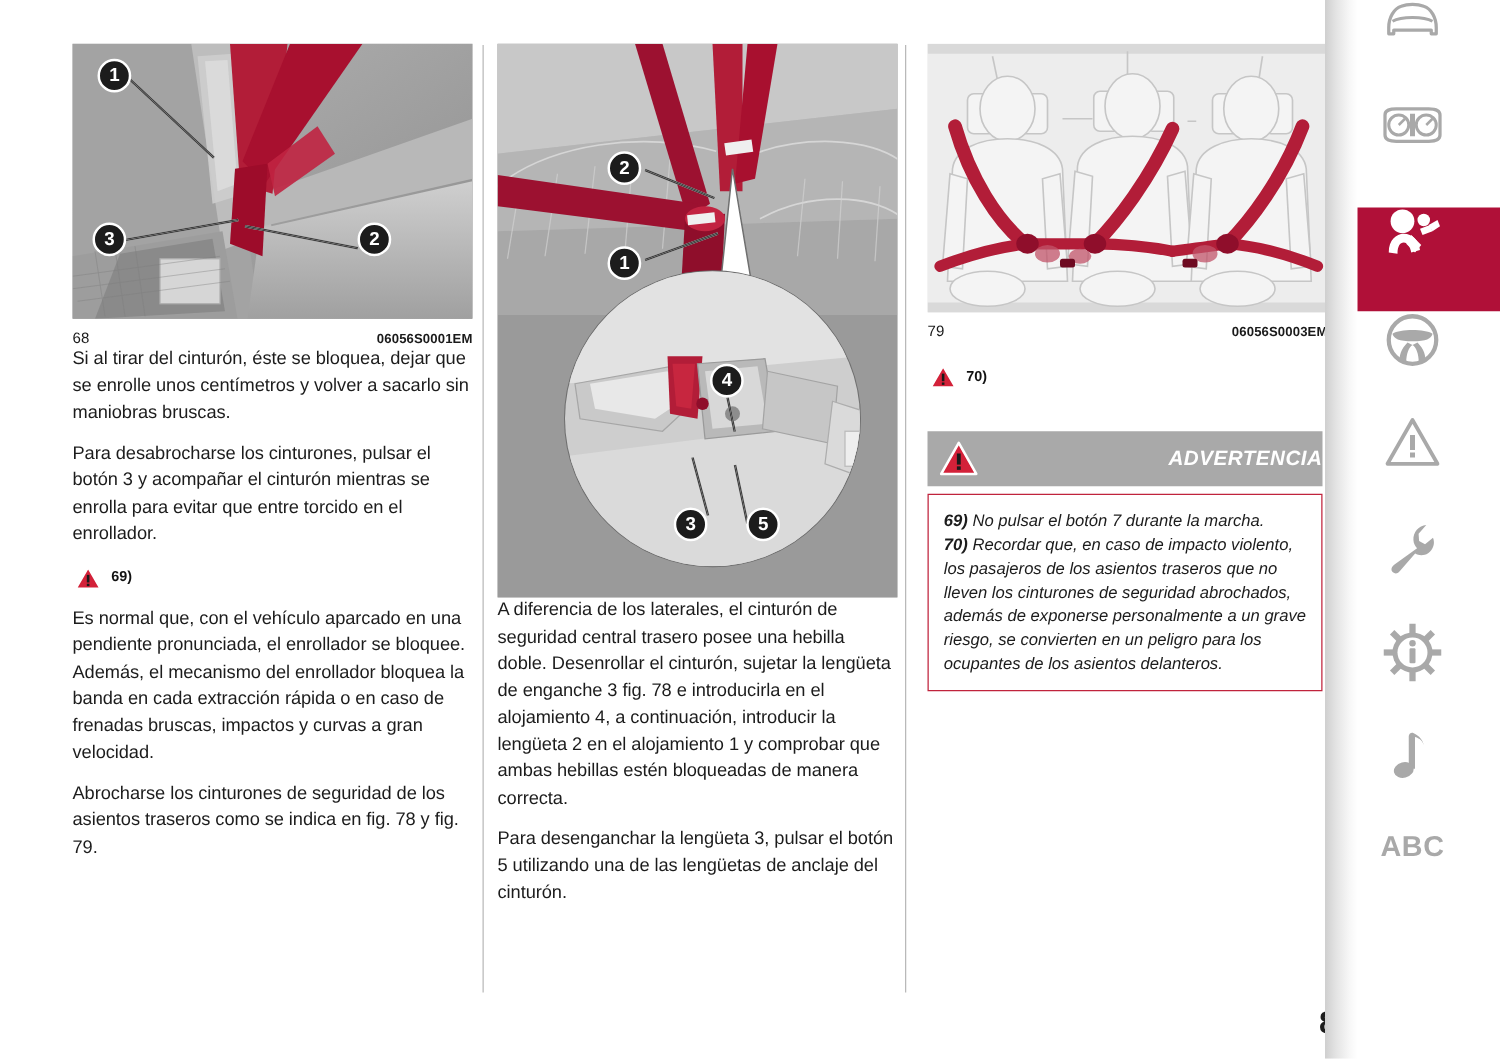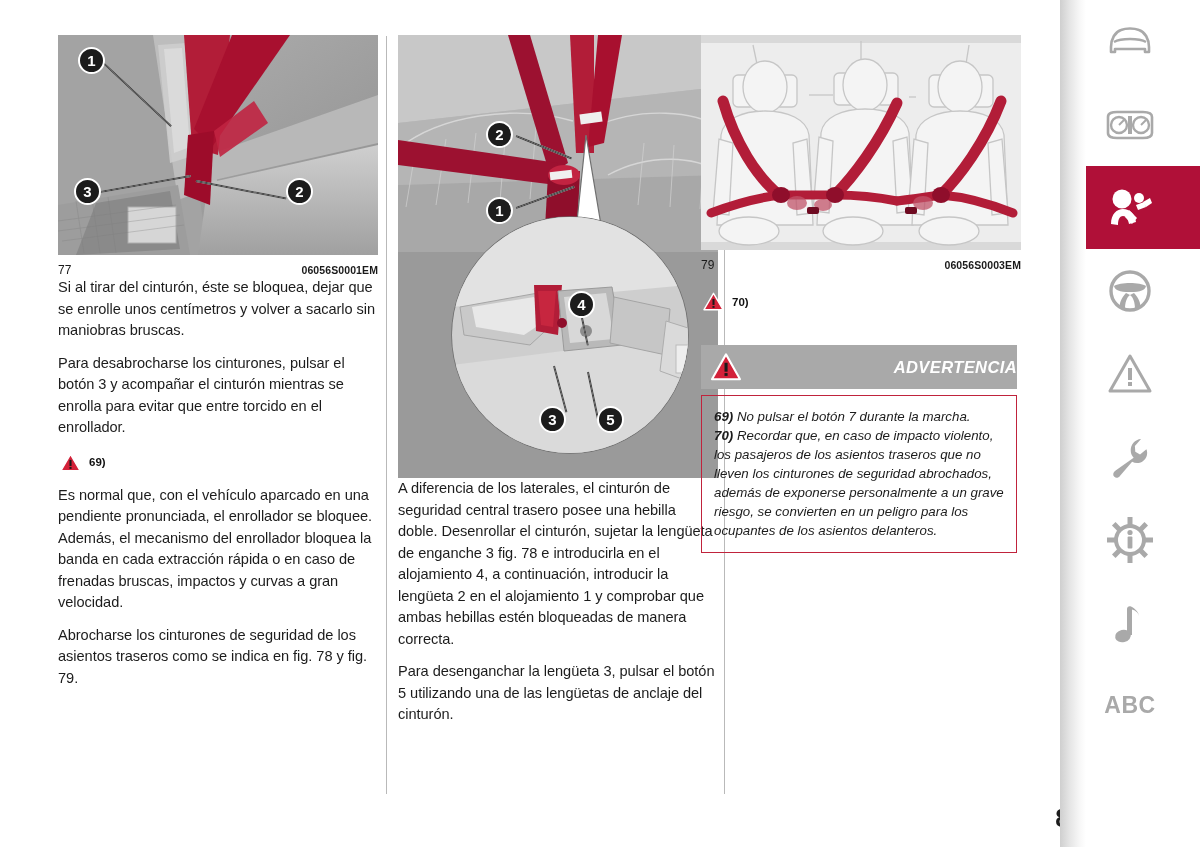--- a/index.html
+++ b/index.html
@@ -22,21 +22,21 @@
     width: 1060px; height: 847px;
     background: #fff;
   }
   .col {
     position: absolute;
     top: 35px;
     width: 320px;
   }
   .col-1 { left: 58px; }
   .col-2 { left: 398px; }
-  .col-3 { left: 701px; }
+  .col-3 { left: 742px; }
 
   .vdivider {
     position: absolute;
     top: 36px;
     width: 1px;
     height: 758px;
     background: #b9b9b9;
   }
   .vdiv-1 { left: 386px; }
   .vdiv-2 { left: 724px; }
@@ -160,21 +160,20 @@
     width: 26px; height: 847px;
     background: linear-gradient(to right, #cfcfcf 0%, #e4e4e4 35%, #f7f7f7 75%, #ffffff 100%);
     z-index: 3;
     pointer-events: none;
   }
   .side-item {
     position: relative;
     width: 140px;
     height: 83px;
     display: flex;
-    align-items: center;
     justify-content: center;
   }
   .side-item.active { background: #b01038; }
   .side-item svg { display: block; }
   .side-item .txt-icon {
     font-size: 23px;
     font-weight: bold;
     color: #a9a9a9;
     letter-spacing: .5px;
   }
@@ -242,21 +241,21 @@
           
           <div class="leader" style="left:40px; top:22px; width:100px; transform:rotate(43deg);"></div>
           <div class="leader" style="left:42px; top:156px; width:92px; transform:rotate(-10deg);"></div>
           <div class="leader" style="left:138px; top:145px; width:92px; transform:rotate(11deg);"></div>
           
           <div class="bubble" style="left:20px; top:12px;">1</div>
           <div class="bubble" style="left:16px; top:143px;">3</div>
           <div class="bubble" style="left:228px; top:143px;">2</div>
         </div>
         <div class="fig-caption">
-          <span class="fig-num">77</span>
+          <span class="fig-num">68</span>
           <span class="fig-code">06056S0001EM</span>
         </div>
       </div>
 
       <div class="text-block">
         <p class="body">Si al tirar del cinturón, éste se bloquea, dejar que se enrolle unos centímetros y volver a sacarlo sin maniobras bruscas.</p>
         <p class="body">Para desabrocharse los cinturones, pulsar el botón 3 y acompañar el cinturón mientras se enrolla para evitar que entre torcido en el enrollador.</p>
 
         <div class="warn-ref">
           <svg class="tri-small" viewBox="0 0 24 22">

